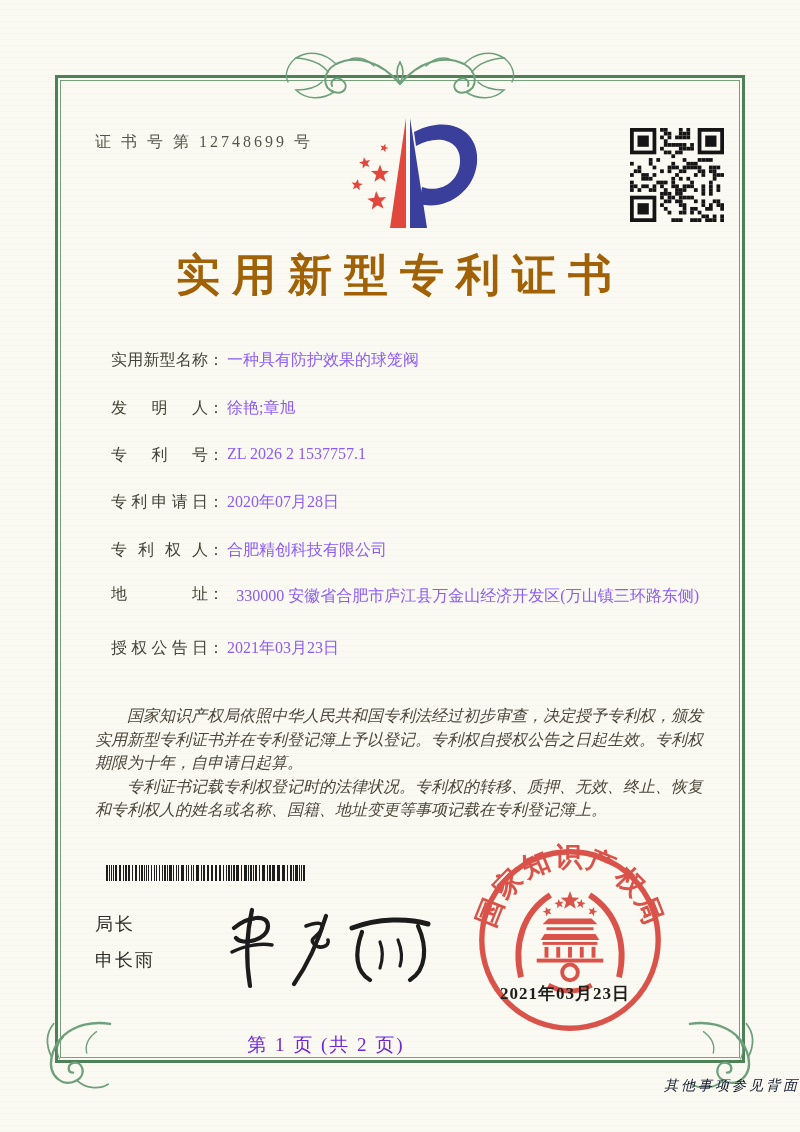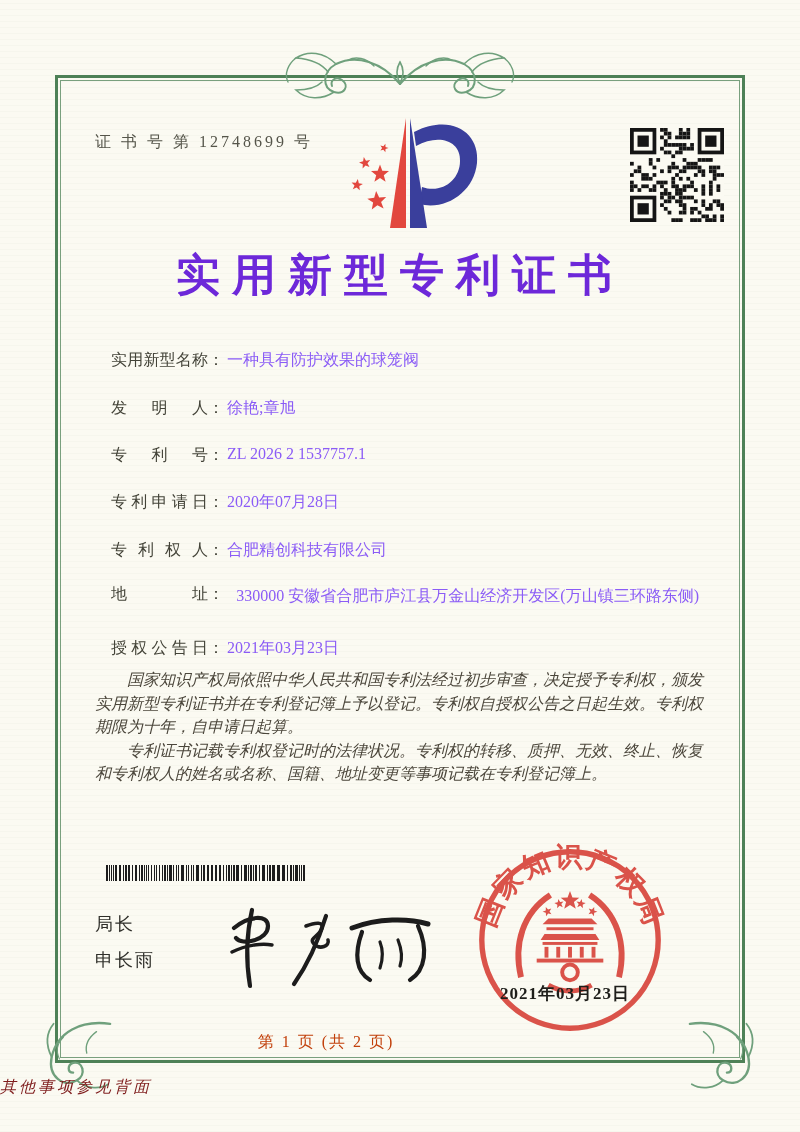--- a/index.html
+++ b/index.html
@@ -21,51 +21,51 @@
     border:1px solid rgba(78,129,87,.75);
   }
   
   .cert-no{
     left:95px;top:132px;font-size:16px;letter-spacing:3px;color:#55554a;
   }
   .qr{left:630px;top:128px;width:94px;height:94px;}
   .logo{left:332px;top:110px;width:158px;height:126px;}
   .title{
     left:0;width:800px;top:246px;text-align:center;
-    font-size:44px;font-weight:600;letter-spacing:12px;color:#6d28d9;
+    font-size:44px;font-weight:600;letter-spacing:12px;color:#a16207;
   }
   
   .frow{left:95px;width:640px;font-size:16px;color:#434338;}
   .flabel{
     display:inline-block;width:97px;vertical-align:top;
     text-align:justify;text-align-last:justify;letter-spacing:0;margin-left:16px;
   }
   .fcolon{display:inline-block;vertical-align:top;}
   .fvalue{display:inline-block;vertical-align:top;margin-left:3px;color:#8b5cf6;text-align:right;}
   .addr-value{width:472px;line-height:24px;}
   .grant2{position:absolute;left:393px;top:0;}
   .grant2 .flabel{width:90px;}
   
   .paras{
-    left:95px;top:668px;width:616px;font-size:16px;line-height:23.5px;
+    left:95px;top:704px;width:616px;font-size:16px;line-height:23.5px;
     font-style:italic;color:#4b463b;
   }
   .paras p{margin:0;text-indent:2em;}
   
   .barcode{left:106px;top:865px;width:202px;height:16px;}
   .signer-title{left:95px;top:912px;font-size:18px;color:#2f2f2a;font-family:"Liberation Sans",sans-serif;letter-spacing:2px;}
   .signer-name{left:95px;top:948px;font-size:18px;color:#2f2f2a;font-family:"Liberation Sans",sans-serif;letter-spacing:2px;}
   .signature{left:222px;top:898px;width:220px;height:95px;}
   .seal{left:472px;top:842px;width:196px;height:196px;opacity:.92;}
   .seal-date{
     left:470px;top:982px;width:190px;text-align:center;
     font-size:17px;letter-spacing:1px;color:#1e1e1a;font-weight:600;
   }
-  .page-num{left:0;width:652px;top:1032px;text-align:center;font-size:16px;letter-spacing:2px;color:#c2410c;}
-  .back-note{left:0;width:800px;top:1077px;text-align:left;font-size:16px;font-style:italic;letter-spacing:3px;color:#7f1d1d;}
+  .page-num{left:0;width:652px;top:1032px;text-align:center;font-size:19px;letter-spacing:2px;color:#6d28d9;}
+  .back-note{left:0;width:800px;top:1077px;text-align:right;font-size:14px;font-style:italic;letter-spacing:3px;color:#0f172a;}
   
   .orn-top{left:278px;top:44px;width:244px;height:58px;}
   .orn-bl{left:38px;top:1016px;width:78px;height:78px;}
   .orn-br{left:684px;top:1016px;width:78px;height:78px;transform:scaleX(-1);}
 </style>
 </head>
 <body>
 
 <div class="abs border-outer">
   <div class="border-inner"></div>

